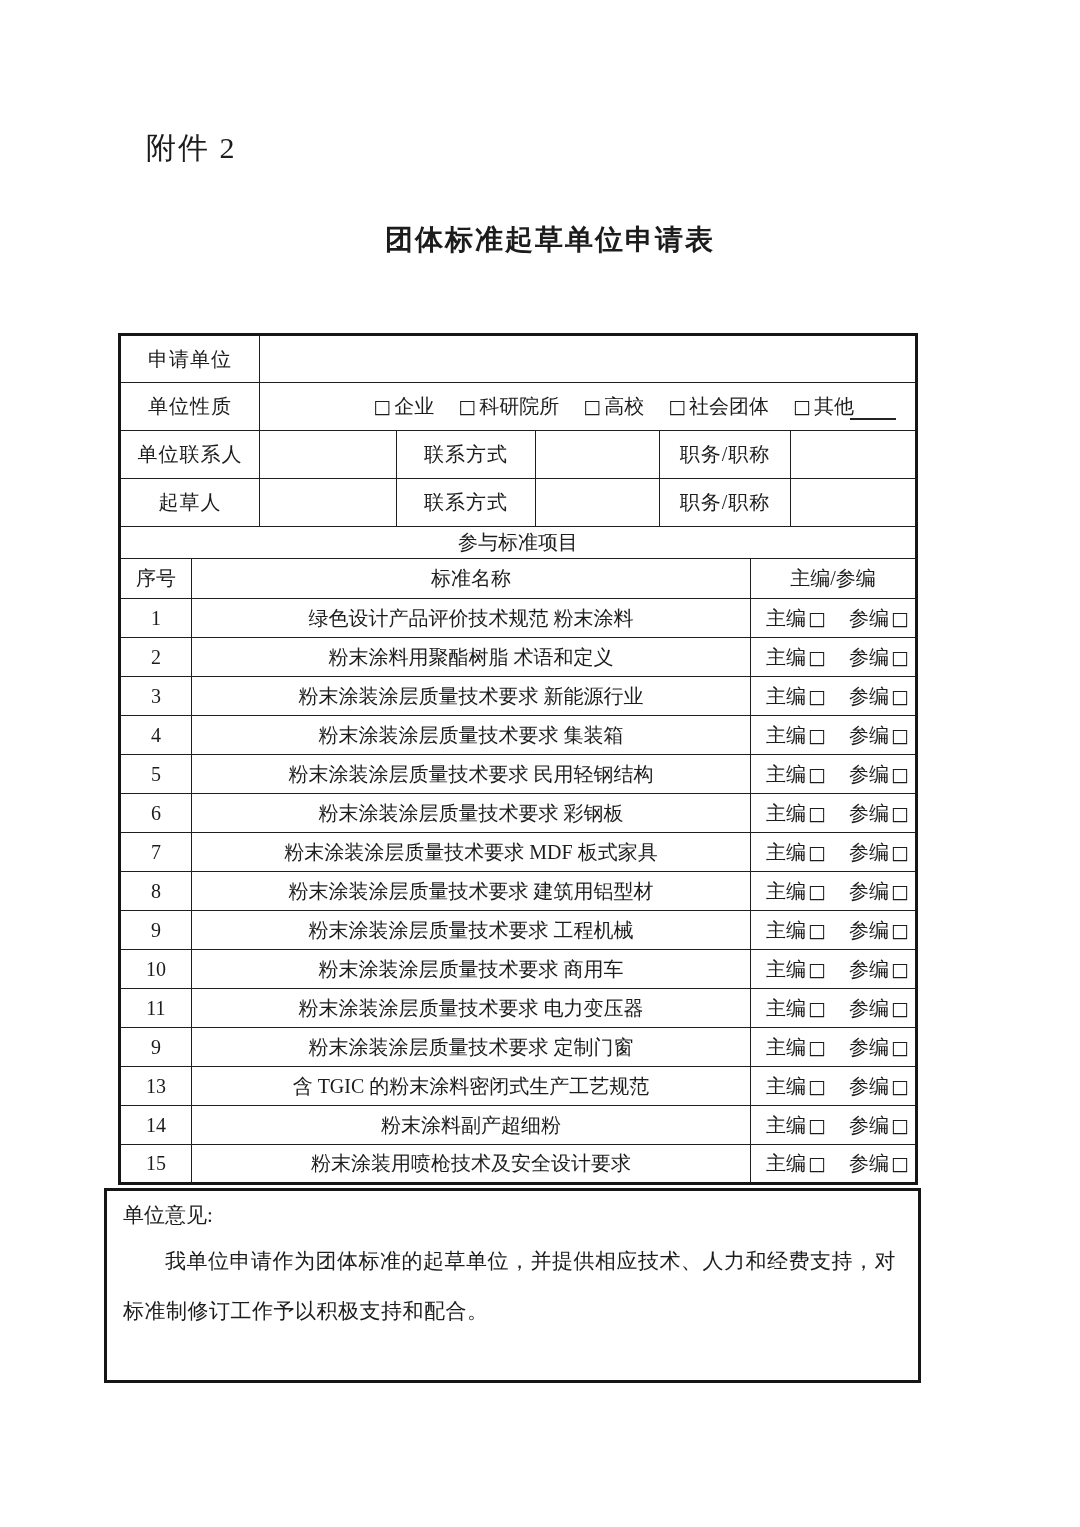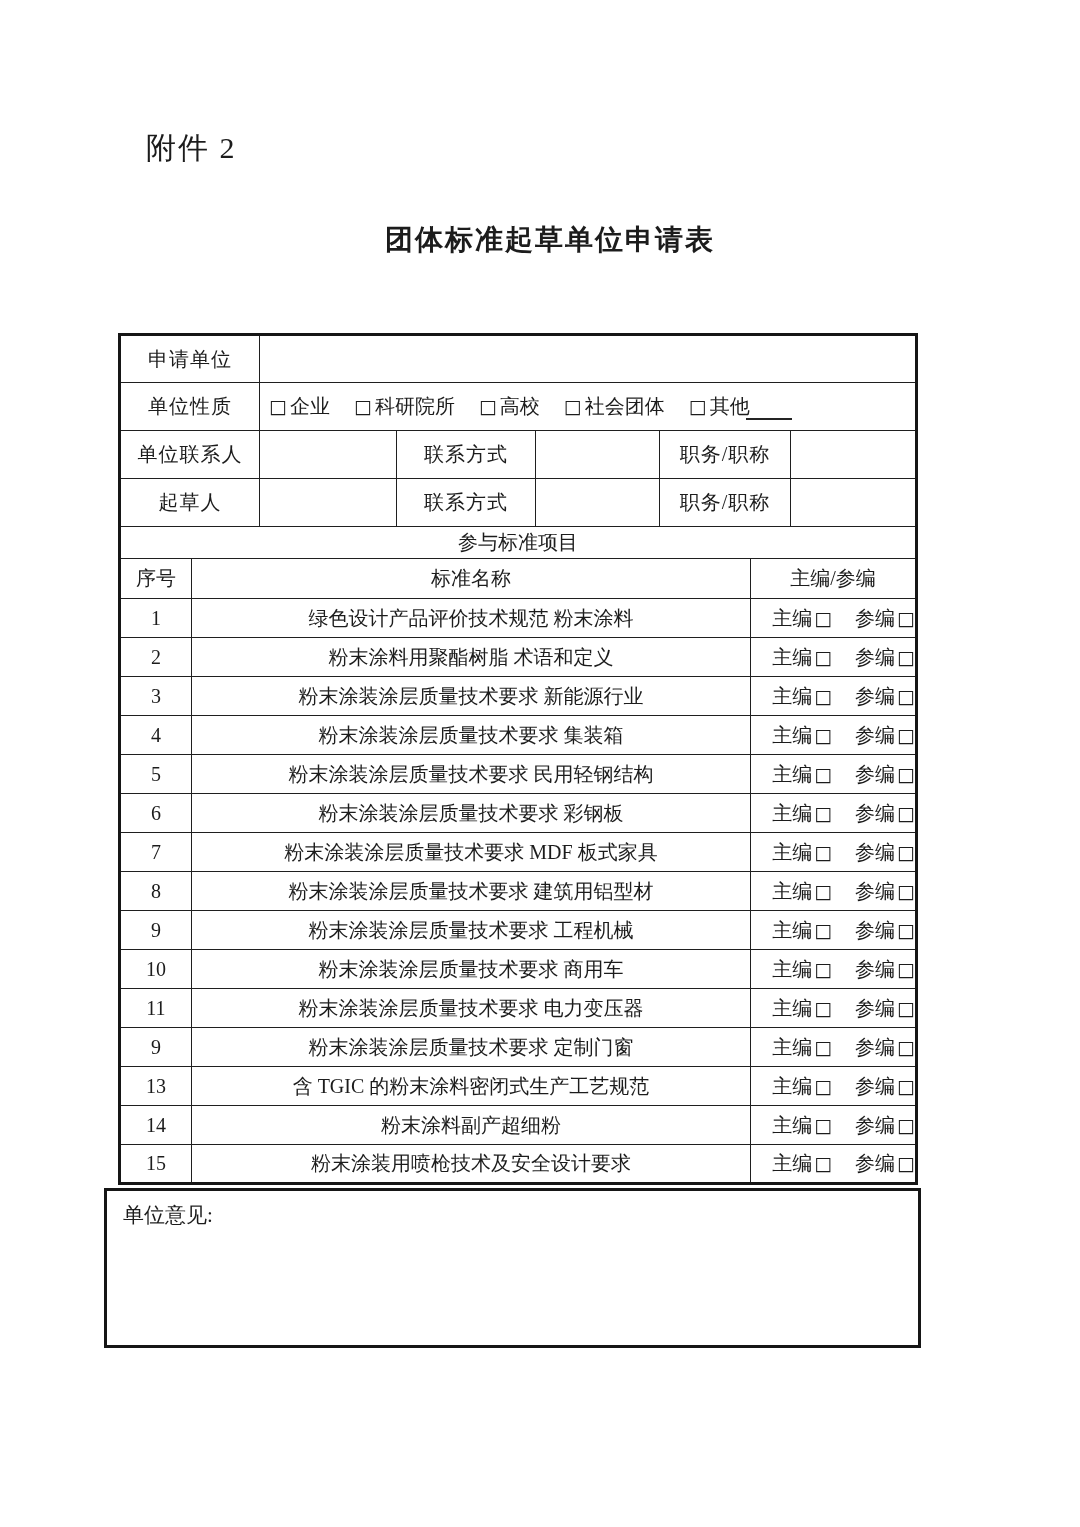--- a/index.html
+++ b/index.html
@@ -31,38 +31,38 @@
     border: 1.5px solid #1f1f1f;
     font-size: 20px; text-align: center; vertical-align: middle;
     padding: 0; overflow: hidden;
   }
   tr.r-info { height: 48px; }
   tr.r-section { height: 32px; }
   tr.r-head { height: 40px; }
   tr.r-std { height: 39px; }
 
   td.lab { letter-spacing: 1px; }
-  td.opts { text-align: left; padding-left: 9px; }
+  td.opts { text-align: right; padding-left: 9px; }
   .opt { margin-right: 19px; white-space: nowrap; }
   .cb { font-family: "DejaVu Sans", sans-serif; font-size: 19px; }
   .opt .cb { margin-right: 3px; }
   .blank-line {
     display: inline-block; width: 46px; height: 22px;
     border-bottom: 2px solid #242424;
     margin-left: -4px; vertical-align: bottom;
   }
 
-  td.role-cell { text-align: right; padding-left: 3px; }
+  td.role-cell { text-align: left; padding-left: 15px; }
   .role-item { white-space: nowrap; }
   .role-item + .role-item { margin-left: 23px; }
   .role-item .cb { margin-left: 2px; }
 
   .opinion-box {
     position: absolute; left: 104px; top: 1188px;
-    width: 817px; height: 160px;
+    width: 817px; height: 195px;
     border: 3px solid #161616;
     box-sizing: border-box;
     padding: 9px 18px 0 16px;
   }
   .op-label { font-size: 21px; line-height: 30px; }
   .op-body {
     margin: 6px 0 0 0;
     font-size: 21px; line-height: 50px;
     text-indent: 2em; letter-spacing: 0.5px;
   }
@@ -254,15 +254,16 @@
       <td colspan="5">粉末涂装用喷枪技术及安全设计要求</td>
       <td colspan="2" class="role-cell">
         <span class="role-item"><span>主编</span><span class="cb">□</span></span><span class="role-item"><span>参编</span><span class="cb">□</span></span>
       </td>
     </tr>
   </tbody>
     </table>
 
   <div class="opinion-box">
     <div class="op-label">单位意见:</div>
+    <p class="op-body">我单位申请作为团体标准的起草单位，并提供相应技术、人力和经费支持，对标准制修订工作予以积极支持和配合。</p>
   </div>
 
 </div>
 
 </body></html>

